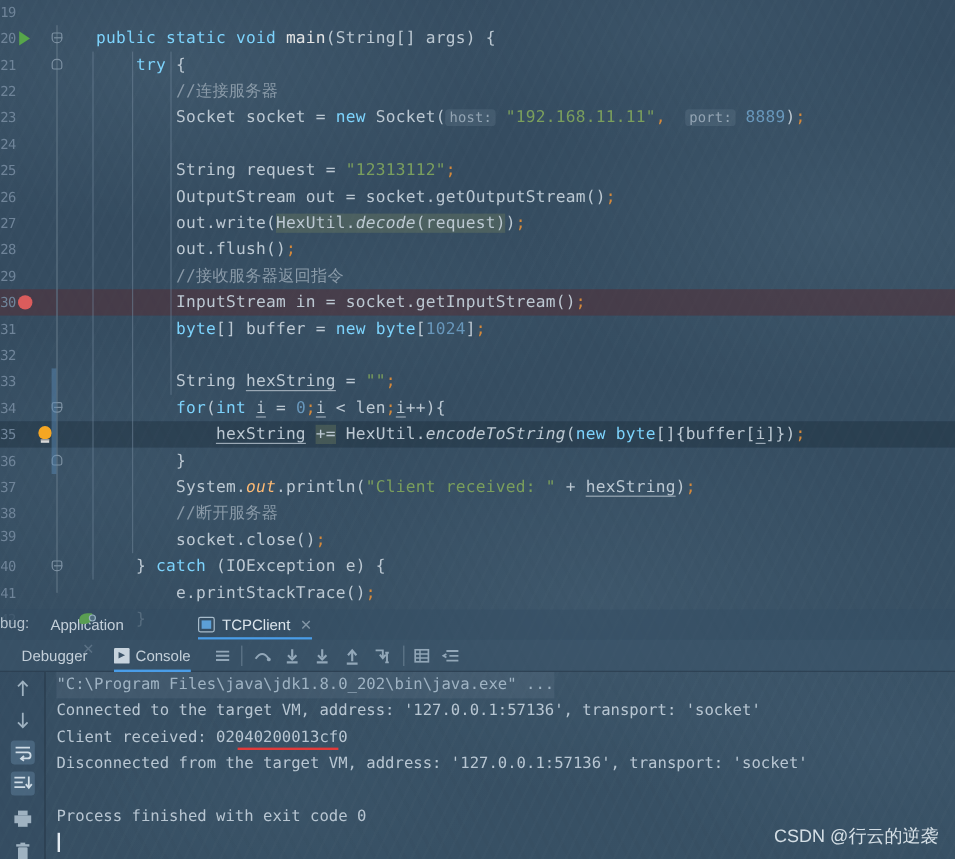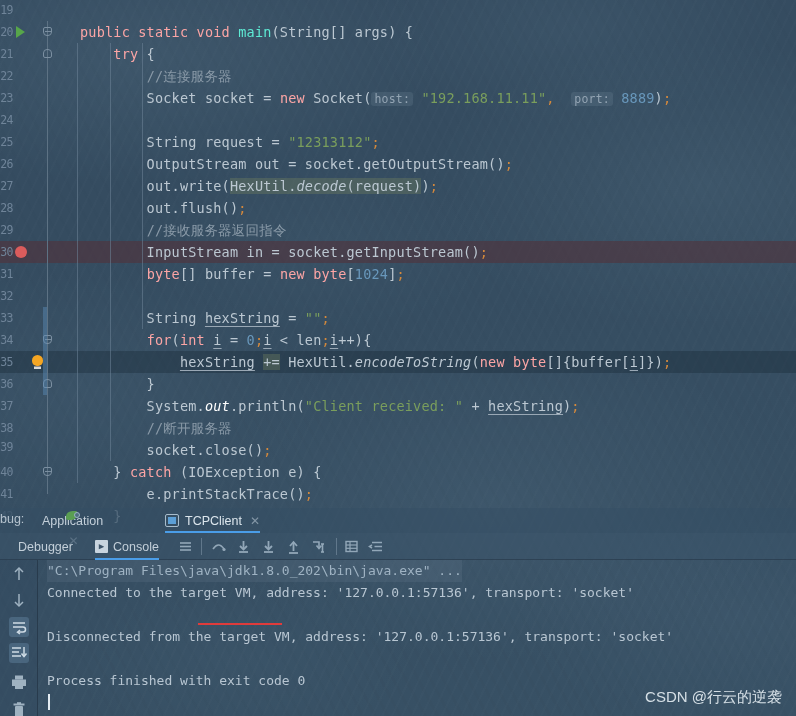--- a/index.html
+++ b/index.html
@@ -167,26 +167,26 @@
   }
 
   
   .indent-guide {
     position: absolute;
     width: 1px;
     background: rgba(110,132,152,0.55);
   }
 
   
-  .kw   { color: #fca5a5; }
+  .kw   { color: #7dd3fc; }
   .str  { color: #7a9e5c; }
   .num  { color: #6897bb; }
   .cmt  { color: #8a9aa8; }
-  .fld  { color: #ffffff; font-style: italic; }
-  .mth  { color: #5eead4; }
+  .fld  { color: #fdba74; font-style: italic; }
+  .mth  { color: #e5e5e5; }
   .sem  { color: #d4893c; }
   .hint {
     color: #93a4b3;
     background: rgba(120,140,160,0.22);
     border-radius: 3px;
     padding: 0 3px;
     font-size: 11.5px;
   }
   .udl  { text-decoration: underline; text-underline-offset: 3px; text-decoration-color: #9aa8b5; }
   .hl-box { background: rgba(110,125,95,0.40); }
@@ -625,20 +625,21 @@
             <rect x="6" y="6" width="8" height="11" rx="1" fill="#9fb2c1"></rect>
             <rect x="4.5" y="3.5" width="11" height="2" fill="#9fb2c1"></rect>
             <rect x="8" y="2.2" width="4" height="2" fill="#9fb2c1"></rect>
           </svg>
         </span>
       </div>
 
       <div class="console-text" id="console-text">
           <div class="out-line sysinfo" style="top: 0px;">"C:\Program Files\java\jdk1.8.0_202\bin\java.exe" ...</div>
           <div class="out-line" style="top: 22px;">Connected to the target VM, address: '127.0.0.1:57136', transport: 'socket'</div>
+          <div class="out-line" style="top: 44px;">Client received: 02040200013cf0</div>
           <div class="red-underline" style="left: 160.12px; width: 83.48px; top: 63px;"></div>
           <div class="out-line" style="top: 66px;">Disconnected from the target VM, address: '127.0.0.1:57136', transport: 'socket'</div>
           <div class="out-line" style="top: 88px;"></div>
           <div class="out-line" style="top: 110px;">Process finished with exit code 0</div>
           <div class="caret" style="left: 10px; top: 134px; height: 16px;"></div>
         </div>
     </div>
 
     <div class="watermark">CSDN @行云的逆袭</div>
   </div>

